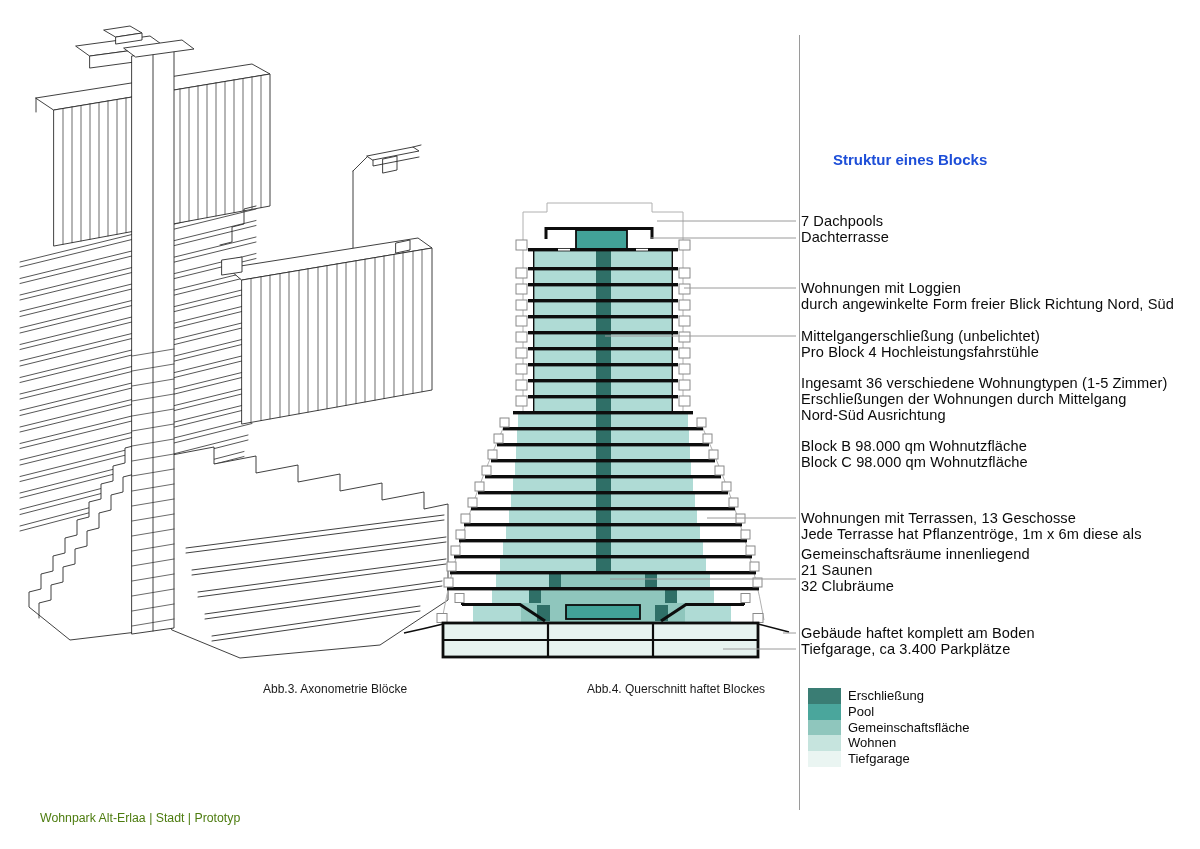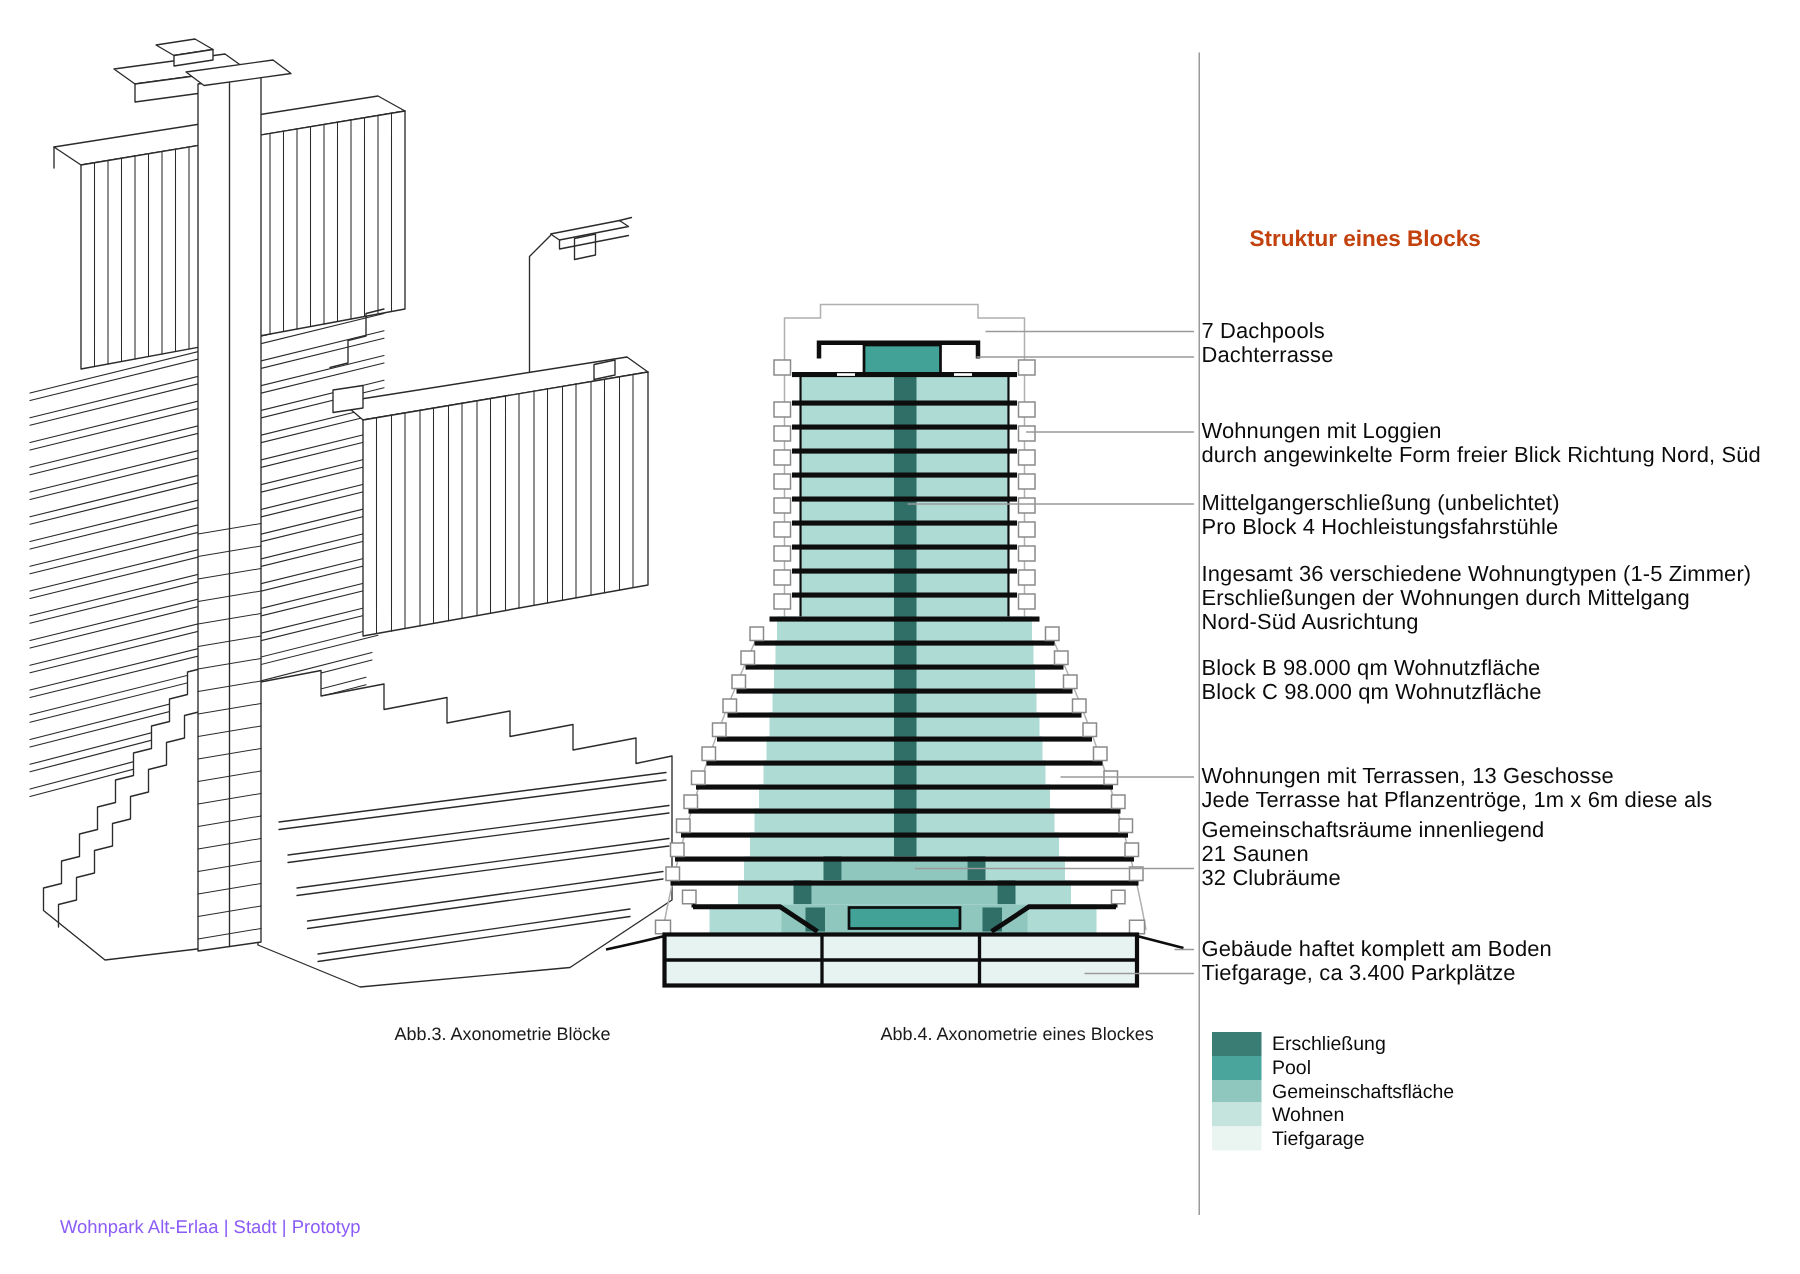--- a/index.html
+++ b/index.html
@@ -1,24 +1,24 @@
 <!DOCTYPE html>
 <html><head>
 <meta charset="utf-8">
 <style>
   html,body{margin:0;padding:0;}
   body{
     width:1200px;height:849px;position:relative;overflow:hidden;
     background:#ffffff;font-family:"Liberation Sans", sans-serif;color:#111;
   }
   .svg-layer{position:absolute;left:0;top:0;width:1200px;height:849px;}
-  .anno-title{position:absolute;left:801px;top:151px;font-size:15px;font-weight:bold;color:#c2410c;padding-left:32px;}
+  .anno-title{position:absolute;left:801px;top:151px;font-size:15px;font-weight:bold;color:#1d4ed8;padding-left:32px;}
   .anno-block{position:absolute;left:801px;width:436px;font-size:14.6px;line-height:16.2px;color:#0b0b0b;letter-spacing:0.1px;}
   .caption{position:absolute;font-size:12px;color:#1a1a1a;}
-  .footer{position:absolute;left:40px;top:811px;font-size:12.3px;color:#8b5cf6;}
+  .footer{position:absolute;left:40px;top:811px;font-size:12.3px;color:#4d7c0f;}
   .legend{position:absolute;left:808px;top:688px;}
   .legend-row{display:flex;align-items:flex-start;height:15.8px;}
   .legend-swatch{width:33px;height:15.8px;flex:0 0 33px;}
   .legend-label{font-size:13px;line-height:15.8px;padding-left:7px;color:#0b0b0b;white-space:nowrap;}
 </style>
 </head>
 <body>
 
 <svg class="svg-layer" viewBox="0 0 1200 849" xmlns="http://www.w3.org/2000/svg">
 
@@ -307,14 +307,14 @@
     <div class="legend-swatch" style="background: rgb(198, 228, 222);"></div>
     <div class="legend-label">Wohnen</div>
   </div>
   <div class="legend-row">
     <div class="legend-swatch" style="background: rgb(234, 245, 242);"></div>
     <div class="legend-label">Tiefgarage</div>
   </div>
 </div>
 
 <div class="caption" style="left:263px;top:682px">Abb.3. Axonometrie Blöcke</div>
-<div class="caption" style="left:587px;top:682px">Abb.4. Axonometrie eines Blockes</div>
+<div class="caption" style="left:587px;top:682px">Abb.4. Querschnitt haftet Blockes</div>
 <div class="footer">Wohnpark Alt-Erlaa | Stadt | Prototyp</div>
 
 </body></html>

